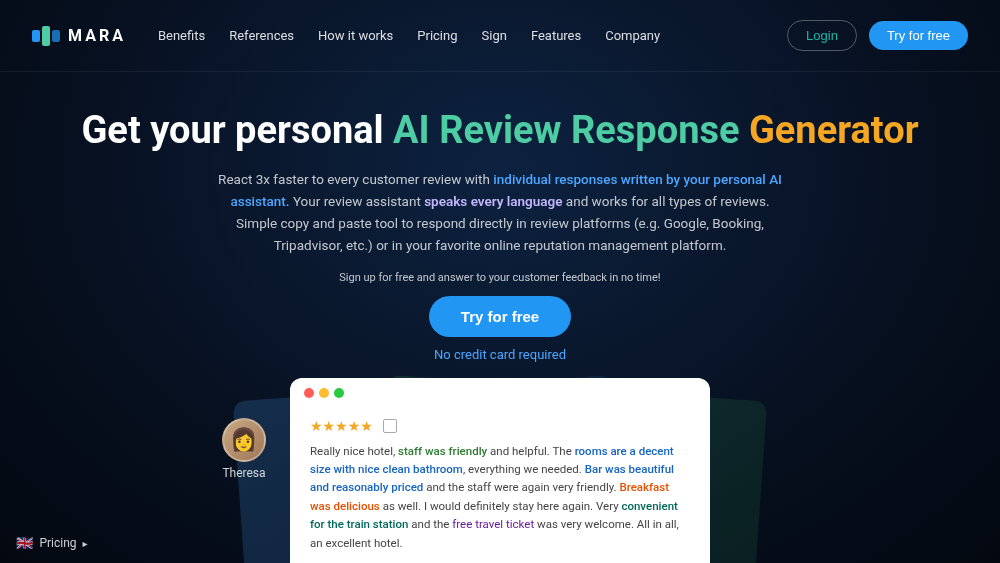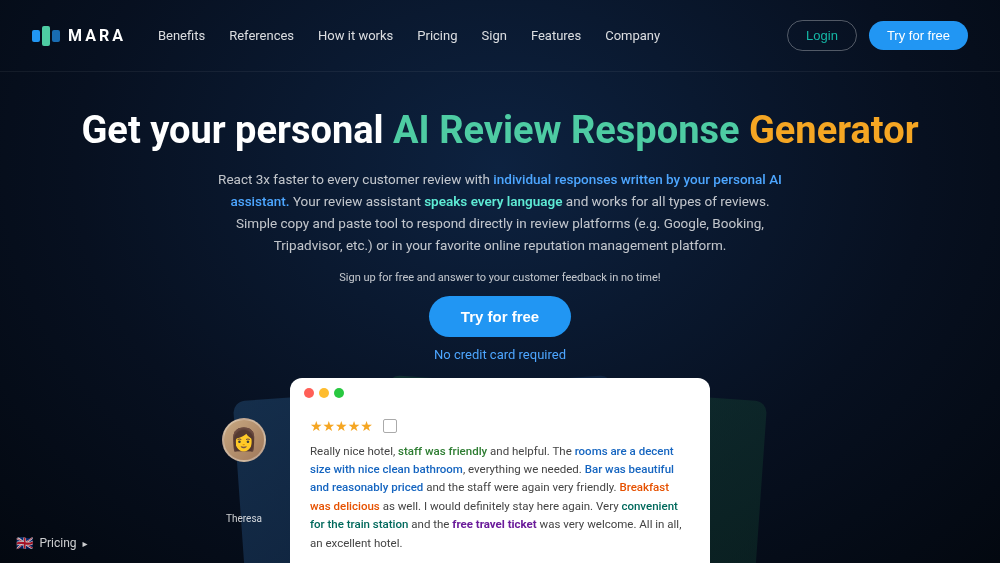--- a/index.html
+++ b/index.html
@@ -108,21 +108,21 @@
     .hero-title .ai-text { color: #4ecca3; }
     .hero-title .generator-text { color: #f5a623; }
     .hero-desc {
       font-size: 13.5px;
       color: rgba(255,255,255,0.75);
       max-width: 580px;
       line-height: 1.65;
       margin-bottom: 14px;
     }
     .hero-desc .highlight-blue { color: #4da6ff; font-weight: 500; }
-    .hero-desc .highlight-bold { color: #5eead4; font-weight: 600; margin-top: 16px; }
+    .hero-desc .highlight-bold { color: #c4b5fd; font-weight: 600; margin-top: 16px; }
     .hero-signup {
       font-size: 11px;
       color: rgba(255,255,255,0.75);
       margin-bottom: 12px;
     }
     .btn-try-hero {
       padding: 12px 32px;
       border-radius: 28px;
       background: #2196f3;
       color: #fff;
@@ -229,21 +229,21 @@
     .review-text {
       font-size: 11.5px;
       color: #444;
       line-height: 1.6;
       margin-bottom: 12px;
     }
     .review-text .hl-green { color: #2e7d32; font-weight: 500; }
     .review-text .hl-blue { color: #1565c0; font-weight: 500; }
     .review-text .hl-amber { color: #e65100; font-weight: 500; }
     .review-text .hl-teal { color: #00695c; font-weight: 500; }
-    .review-text .hl-purple { color: #6a1b9a; font-weight: 700; }
+    .review-text .hl-purple { color: #6a1b9a; font-weight: 400; }
 
     .response-section {
       background: #f8f9fa;
       border-radius: 8px;
       padding: 12px;
     }
 
     
     .avatar-container {
       position: absolute;
@@ -261,23 +261,22 @@
       border-radius: 50%;
       background: linear-gradient(135deg, #c8a882, #a0785a);
       border: 2px solid rgba(255,255,255,0.3);
       overflow: hidden;
       display: flex;
       align-items: center;
       justify-content: center;
       font-size: 22px;
     }
     .avatar-name {
-      font-size: 10px;
+      font-size: 12px;
       color: rgba(255,255,255,0.8);
-      margin-top: 47px;
     }
 
     
     .footer-lang {
       position: absolute;
       bottom: 12px;
       left: 16px;
       z-index: 20;
       display: flex;
       align-items: center;

